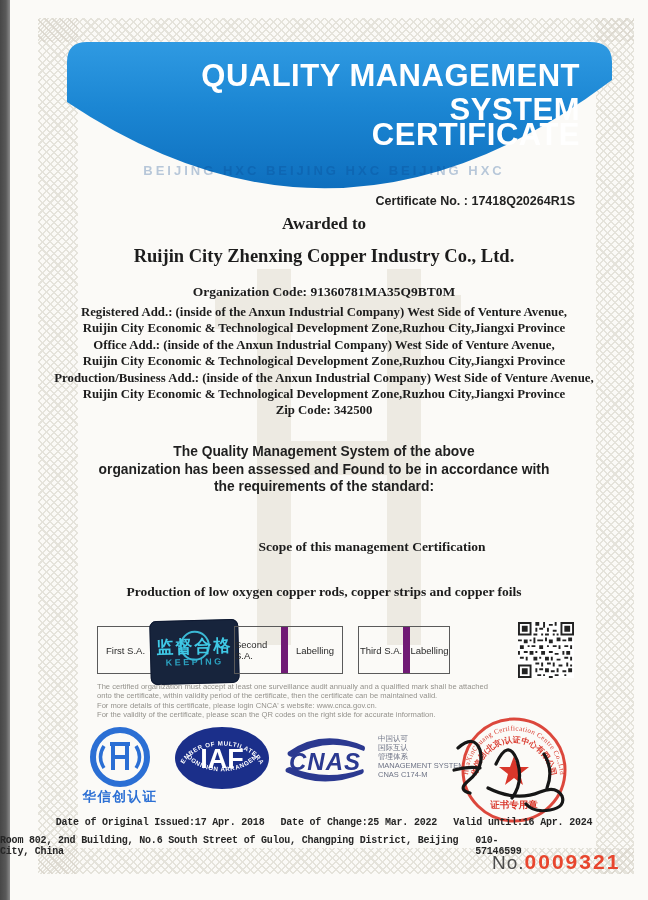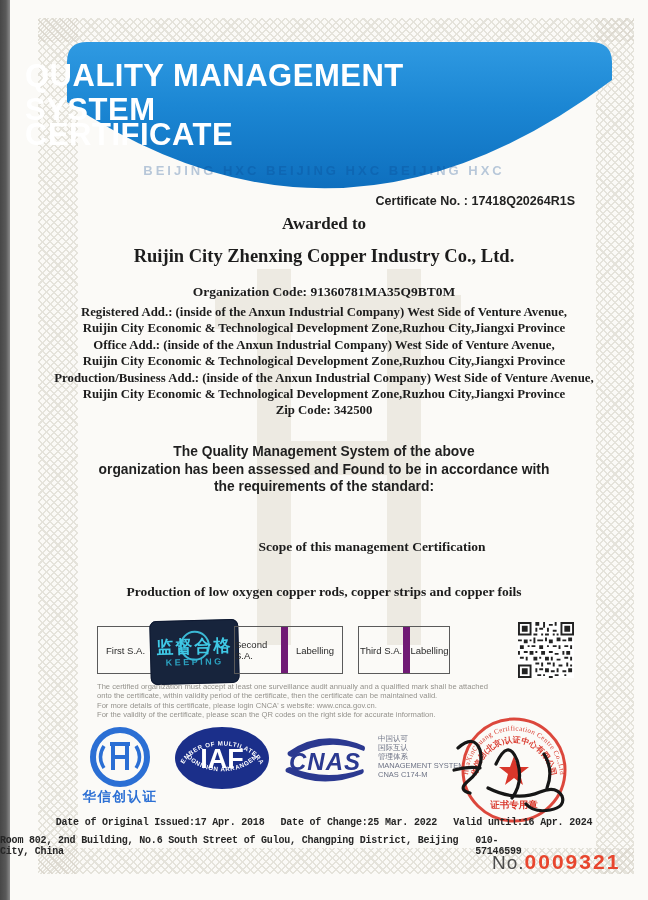--- a/index.html
+++ b/index.html
@@ -17,21 +17,21 @@
       repeating-linear-gradient(-45deg, transparent 0 4px, #d8d4c9 4px 5.5px);
   }
   .lace-top    { left:38px; top:18px;  width:596px; height:24px; }
   .lace-bottom { left:38px; top:848px; width:596px; height:26px; }
   .lace-left   { left:38px; top:18px;  width:40px;  height:856px; }
   .lace-right  { left:596px; top:18px; width:38px;  height:856px; }
 
   .watermark-center { position:absolute; left:212px; top:262px; z-index:0; }
 
   .banner-wrap { position:absolute; left:0; top:0; width:648px; height:300px; z-index:1; }
-  .banner-text { position:absolute; width:580px; text-align:left; color:#fff;
+  .banner-text { position:absolute; width:580px; text-align:right; color:#fff;
     font-family:"Liberation Sans", sans-serif; font-weight:bold; letter-spacing:.5px;padding-left:25px; }
   .bt1 { top:58px;  font-size:31px; }
   .bt2 { top:92px;  font-size:31px; }
   .bt3 { top:117px; font-size:31px; }
   .banner-watermark { position:absolute; top:163px; width:648px; text-align:center;
     font-family:"Liberation Sans", sans-serif; font-size:13px; font-weight:bold;
     color:rgba(8,70,140,.28); letter-spacing:3px; }
 
   .content { position:absolute; left:0; top:0; width:648px; height:900px; z-index:2; }
   .cline { position:absolute; width:648px; text-align:center; color:#1c1c1c; }

